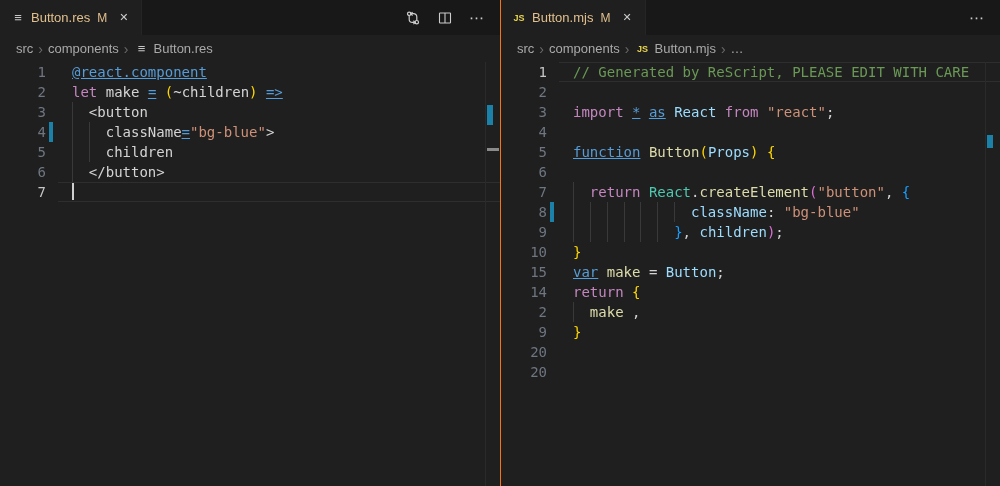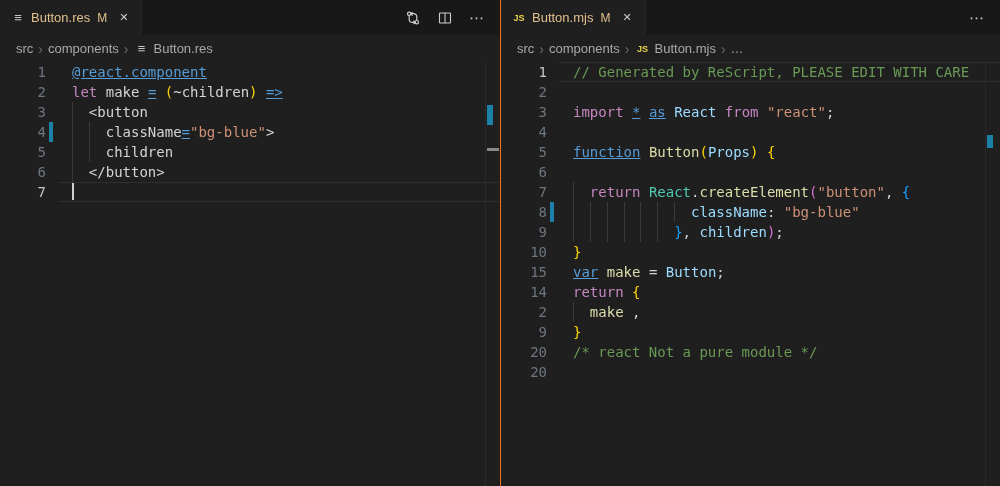--- a/index.html
+++ b/index.html
@@ -229,21 +229,20 @@
           <div class="code-line">
             <span class="gutter">2</span>
             <span class="line-text"><span class="guide" style="left: 0ch;"></span><span class="tok c-pln">  </span><span class="tok c-fn">make</span><span class="tok c-pln"> ,</span></span>
           </div>
           <div class="code-line">
             <span class="gutter">9</span>
             <span class="line-text"><span class="tok c-b1">}</span></span>
           </div>
           <div class="code-line">
             <span class="gutter">20</span>
-            <span class="line-text"><span class="tok c-com">/* react Not a pure module */</span></span>
           </div>
           <div class="code-line">
             <span class="gutter">20</span>
             <span class="line-text"></span>
           </div>
         </div>
       <div class="ruler">
           <span class="marker modified" style="top: 73px; height: 13px;"></span>
         </div>
     </div>

